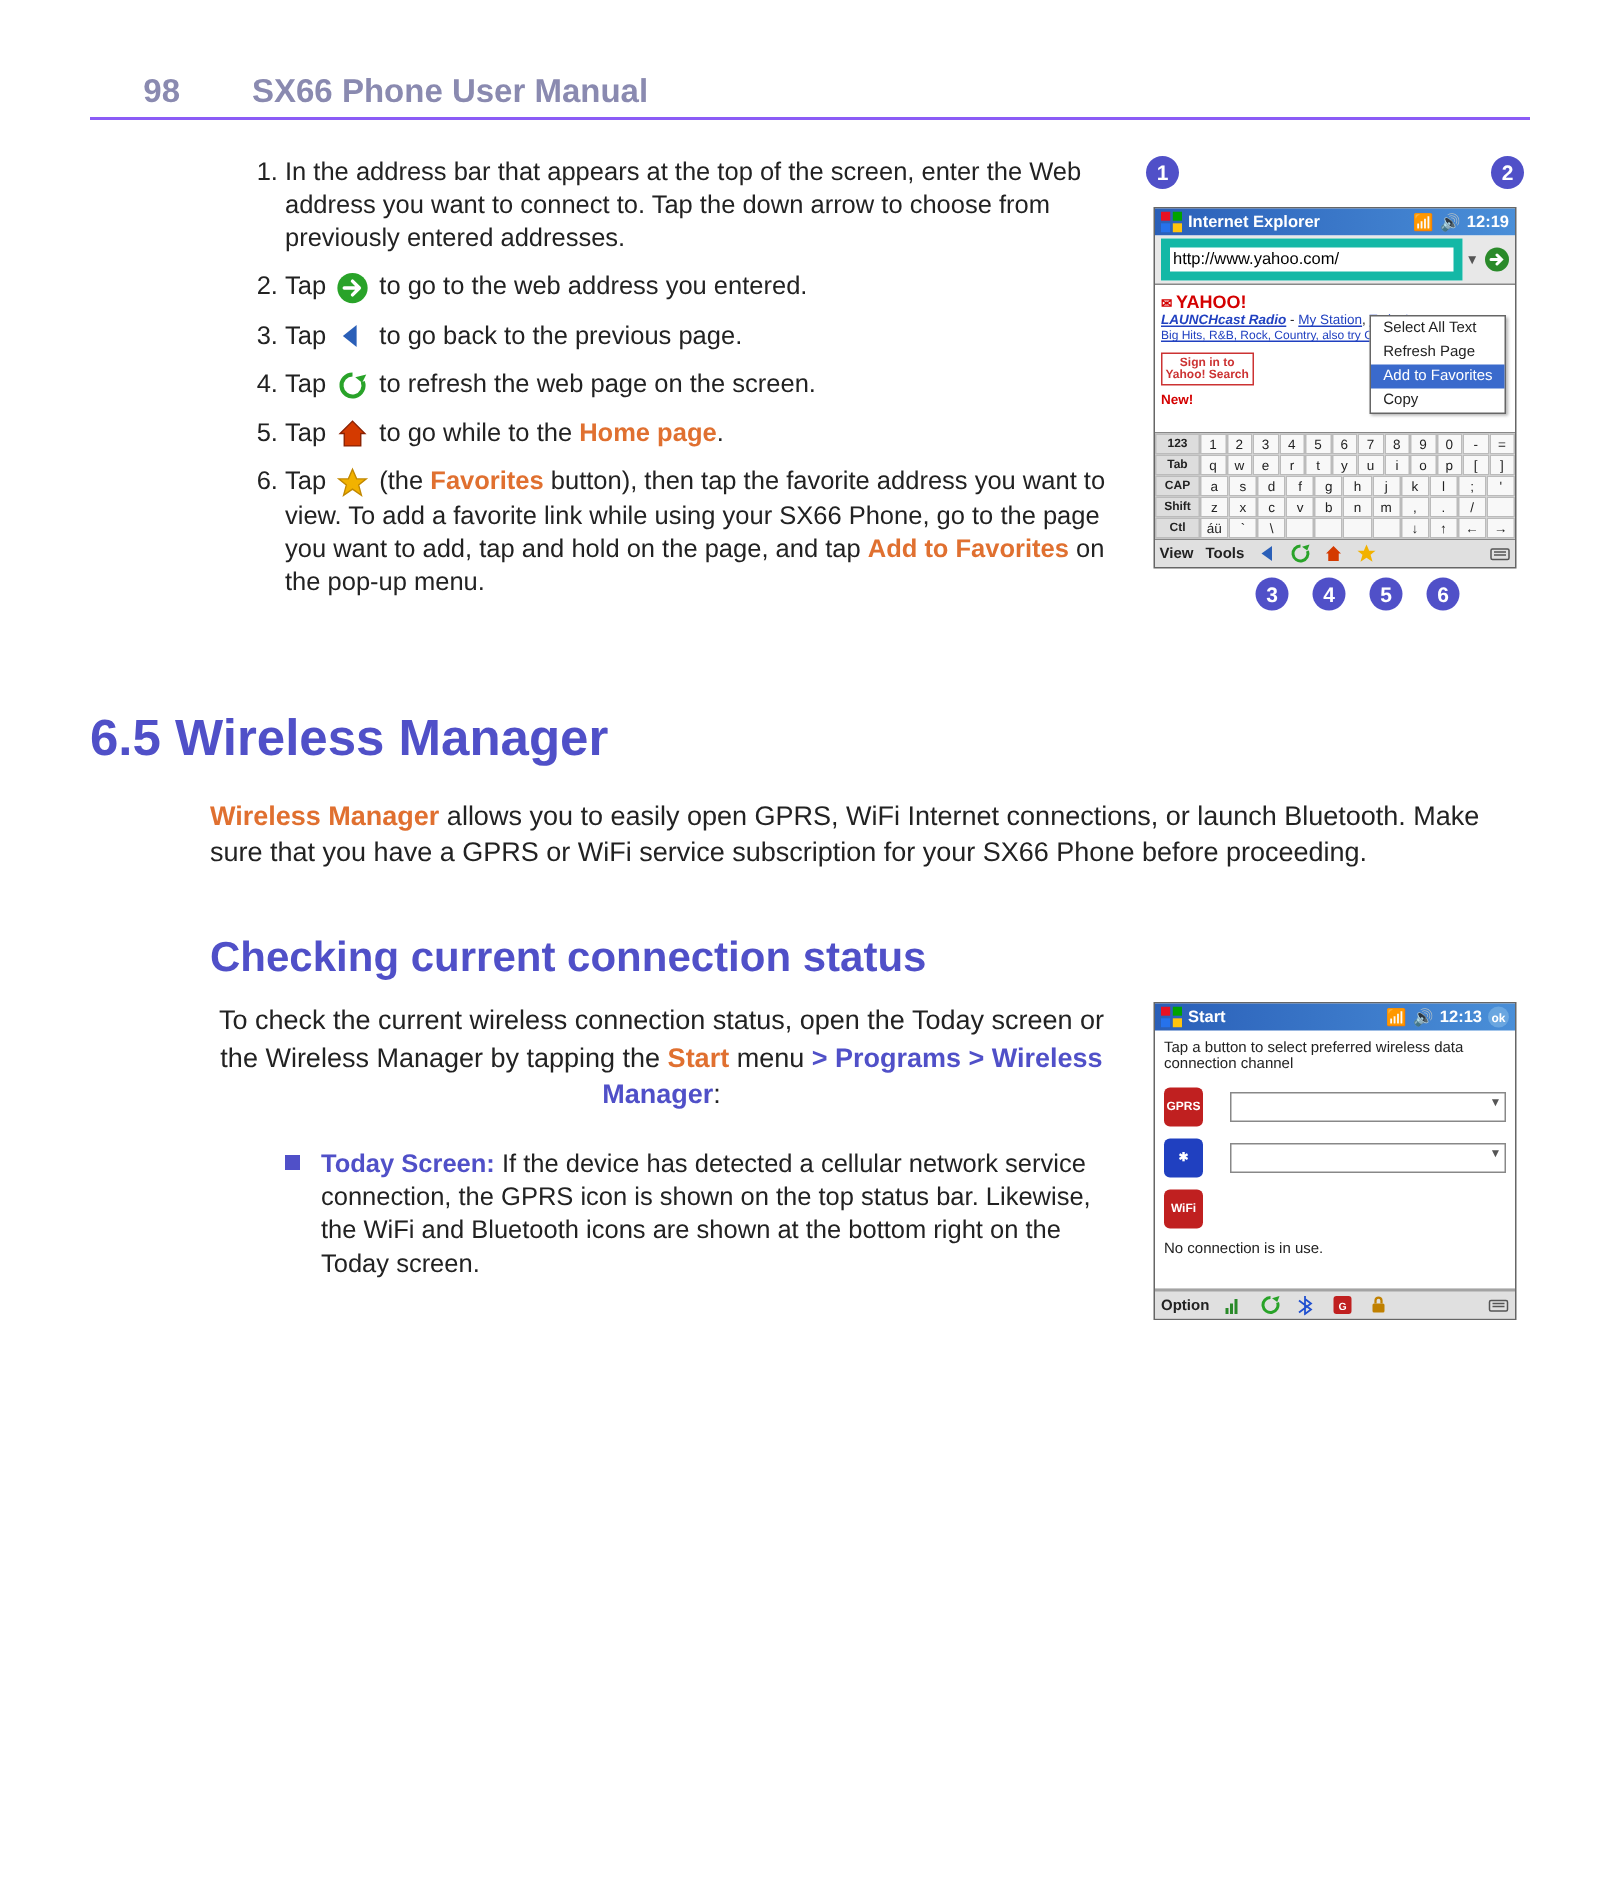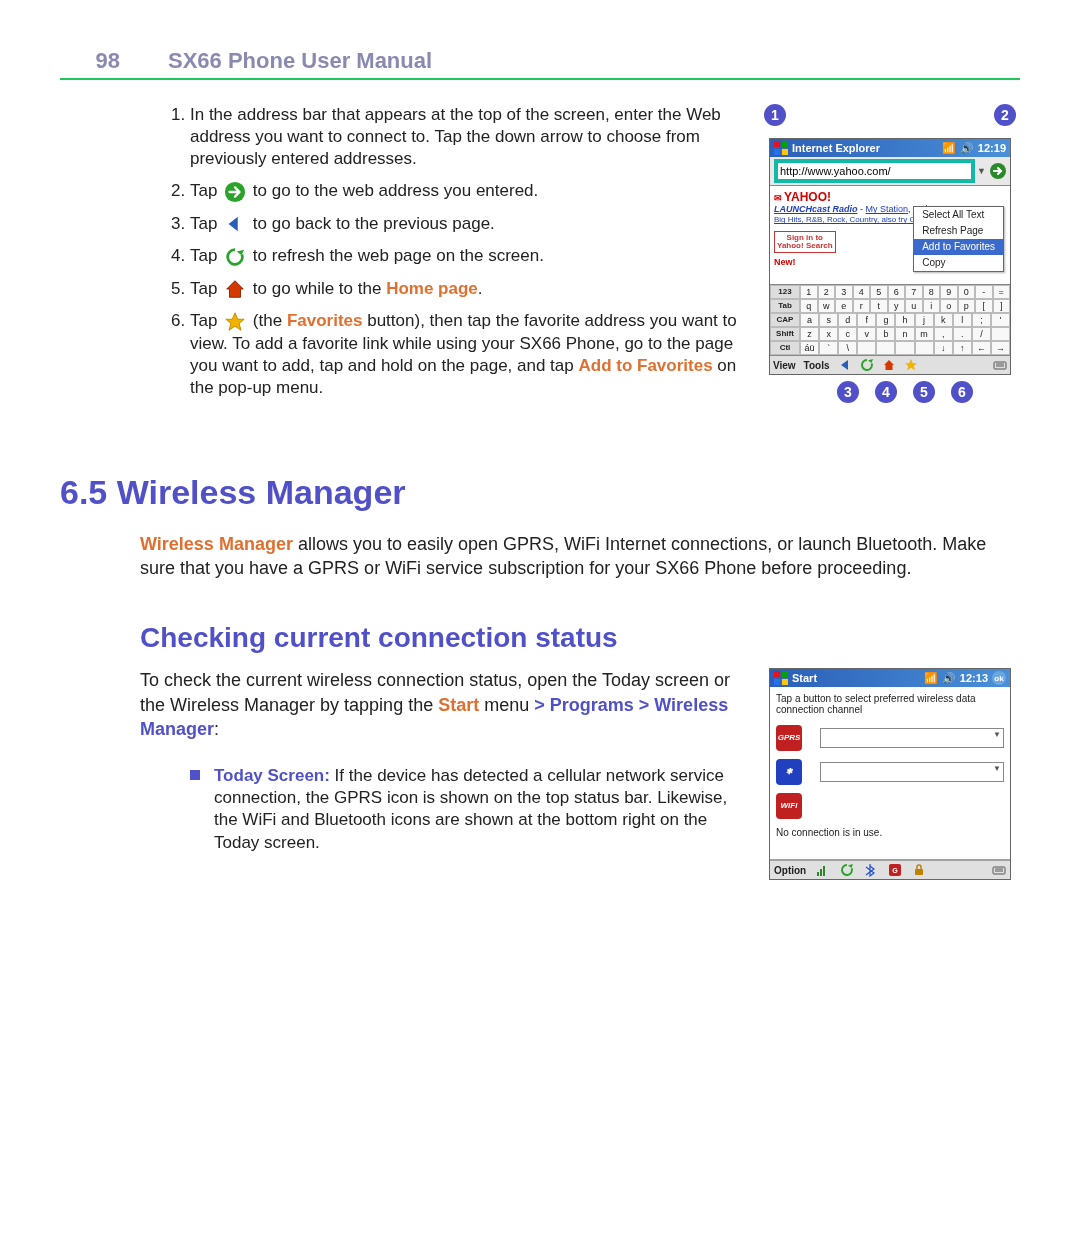--- a/index.html
+++ b/index.html
@@ -13,21 +13,21 @@
   .page {
     width: 1080px;
     box-sizing: border-box;
     padding: 48px 60px 60px 60px;
   }
   .header-row {
     display: flex;
     align-items: baseline;
     gap: 48px;
     padding-bottom: 4px;
-    border-bottom: 2px solid #22c55e;
+    border-bottom: 2px solid #8b5cf6;
     margin-bottom: 24px;
   }
   .page-num {
     color: #8a8ab0;
     font-weight: bold;
     font-size: 22px;
     width: 60px;
     text-align: right;
   }
   .doc-title {
@@ -153,21 +153,21 @@
   .pda-addr {
     background: #e8e8e8;
     padding: 2px 4px;
     display: flex;
     align-items: center;
     border-bottom: 1px solid #888;
   }
   .pda-addr input {
     flex: 1;
     font-size: 11px;
-    border: 4px solid #14b8a6;
+    border: 6px solid #14b8a6;
     padding: 1px 2px;
     height: 14px;
     background:#fff;
   }
   .pda-addr .go {
     width: 16px; height: 16px;
     background: #2a8a2a;
     border-radius: 50%;
     margin-left: 2px;
     position:relative;
@@ -255,21 +255,20 @@
   .pda2-body {
     padding: 6px;
     min-height: 160px;
     font-size: 10px;
   }
   .chan-row {
     display: flex;
     align-items: center;
     gap: 18px;
     margin-bottom: 8px;
-    font-style: italic;
   }
   .chan-icon {
     width: 26px; height: 26px;
     border-radius: 4px;
     display: flex;
     align-items: center;
     justify-content: center;
     color: #fff;
     font-weight: bold;
     font-size: 8px;
@@ -515,21 +514,21 @@
   <h2 class="section">6.5 Wireless Manager</h2>
 
   <p class="body-text">
     <span class="accent">Wireless Manager</span><span> allows you to easily open GPRS, WiFi Internet connections, or launch Bluetooth. Make sure that you have a GPRS or WiFi service subscription for your SX66 Phone before proceeding.</span>
   </p>
 
   <h3 class="subsection">Checking current connection status</h3>
 
   <div class="content-row">
     <div class="text-col">
-      <p class="body-text" style="margin-left:80px;">
+      <p class="body-text" style="margin-left:80px;text-align:center;">
         <span>To check the current wireless connection status, open the Today screen or the Wireless Manager by tapping the </span><span class="accent">Start</span><span> menu </span><span class="accent-blue">&gt; Programs &gt; Wireless Manager</span><span>:</span>
       </p>
       <ul class="bullet-list">
         <li>
           <span class="accent-blue">Today Screen:</span><span> If the device has detected a cellular network service connection, the GPRS icon is shown on the top status bar. Likewise, the WiFi and Bluetooth icons are shown at the bottom right on the Today screen.</span>
         </li>
       </ul>
     </div>
 
     <div class="fig-col">

